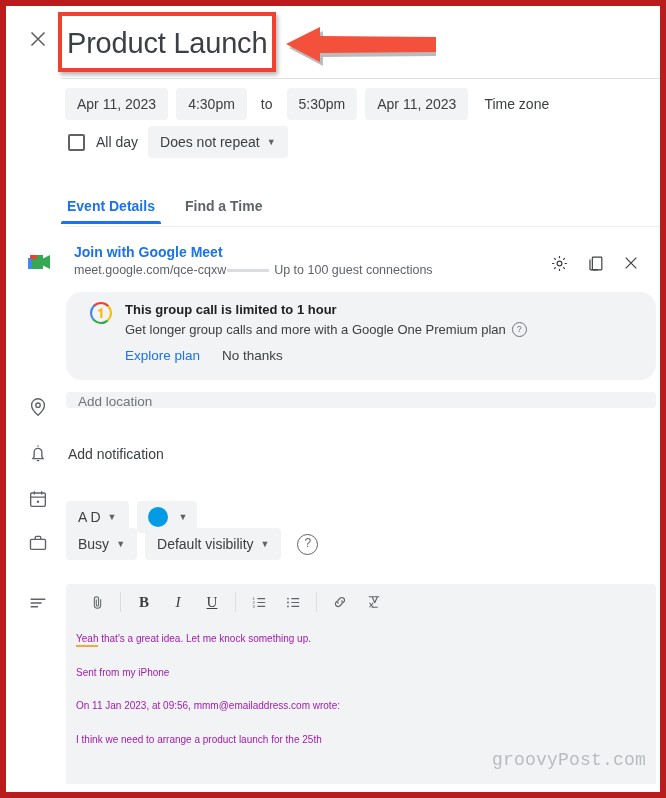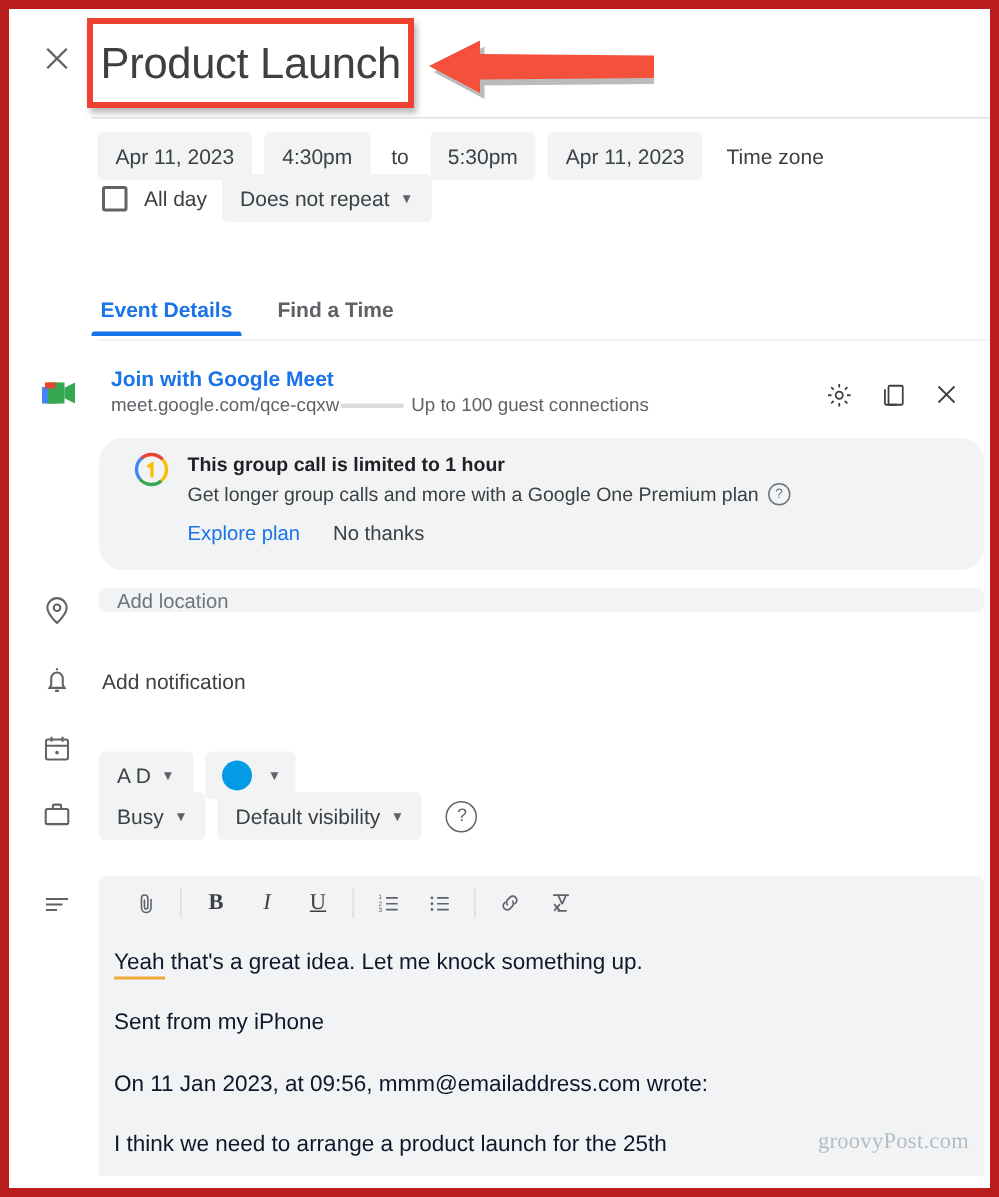--- a/index.html
+++ b/index.html
@@ -80,21 +80,21 @@
   }
 
   
   .chiprow {
     position: absolute;
     left: 59px;
     display: flex;
     align-items: center;
   }
   .chiprow.r1 { top: 82px; }
-  .chiprow.r2 { top: 110px; align-items: center; }
+  .chiprow.r2 { top: 120px; align-items: center; }
 
   .chip {
     background: #f1f3f4;
     border-radius: 4px;
     height: 32px;
     line-height: 32px;
     padding: 0 12px;
     font-size: 14px;
     color: #3c4043;
     margin-right: 8px;
@@ -383,35 +383,35 @@
     cursor: pointer;
     font-size: 15px;
   }
   .tb-sep {
     width: 1px; height: 20px;
     background: #dadce0;
     margin: 0 6px;
   }
   .desc-body {
     padding: 12px 10px 0 10px;
-    font-size: 15px;
-    color: #0f172a;
+    font-size: 10px;
+    color: #a21caf;
     line-height: 1.35;
   }
   .desc-body p { margin: 0 0 20px 0; }
   .spellerr {
     border-bottom: 2px solid #f2a93b;
     padding-bottom: 1px;
   }
 
   .watermark {
     position: absolute;
     right: 14px; bottom: 22px;
-    font-family: Liberation Serif, serif;
-    font-size: 15px;
+    font-family: Liberation Mono, monospace;
+    font-size: 18px;
     color: #b7bcc0;
     letter-spacing: 0.2px;
     user-select: none;
   }
 </style>
 </head>
 <body>
 
 <div id="screen">
 

